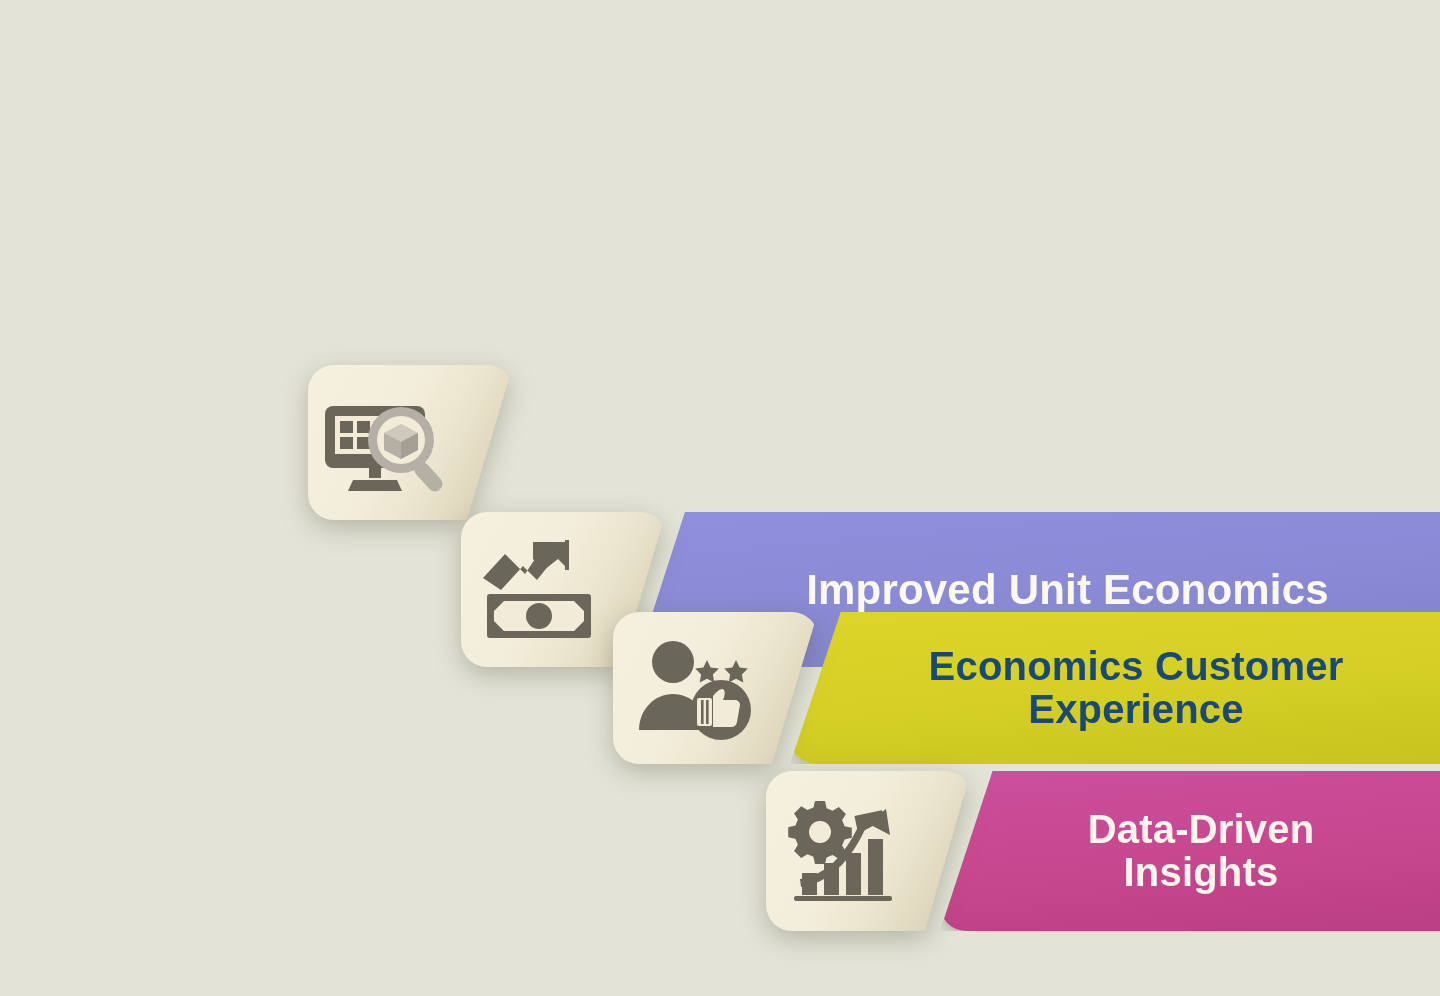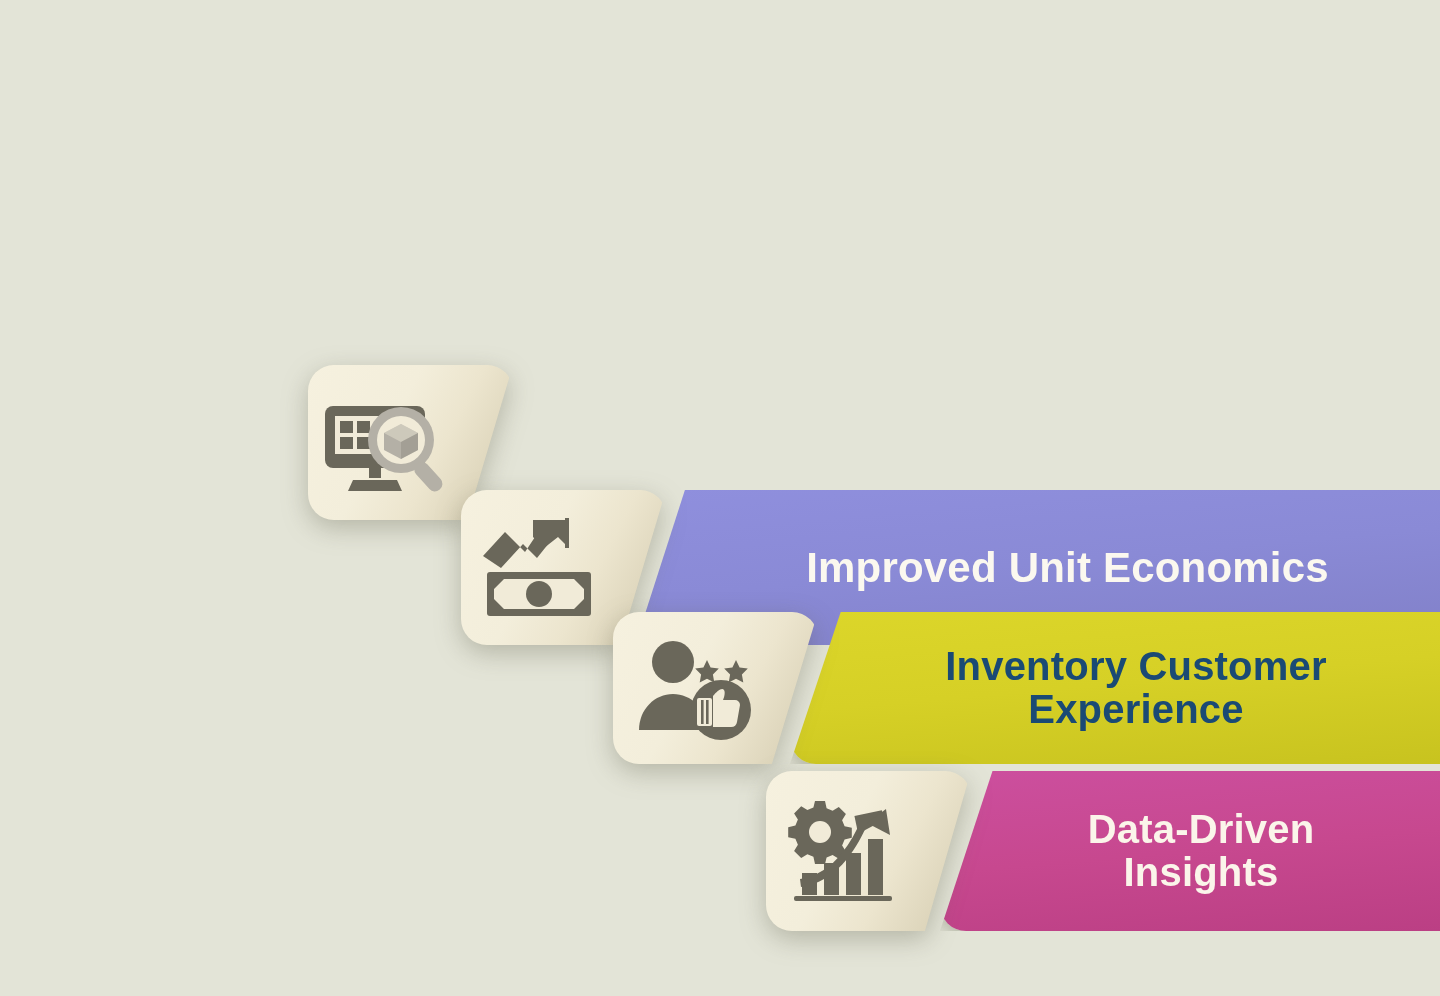--- a/index.html
+++ b/index.html
@@ -81,21 +81,21 @@
     left: 0;
     transform: translateY(-50%);
     display: flex;
     align-items: center;
     justify-content: center;
   }
   .tile-ico svg { display: block; }
 
   
   #row-0 { top: 365px;  height: 155px; }
-  #row-1 { top: 490px;  height: 155px; }
+  #row-1 { top: 512px;  height: 155px; }
   #row-2 { top: 612px;  height: 152px; }
   #row-3 { top: 771px;  height: 160px; }
 
   #row-0 .banner { width: 960px; clip-path: polygon(5.2% 0, 100% 0, 100% 100%, 0 100%); }
   #row-1 .banner { width: 805px; clip-path: polygon(6.2% 0, 100% 0, 100% 100%, 0 100%); }
   #row-2 .banner { width: 650px; clip-path: polygon(7.8% 0, 100% 0, 100% 100%, 0 100%); }
   #row-3 .banner { width: 500px; clip-path: polygon(10.5% 0, 100% 0, 100% 100%, 0 100%); }
 
   #row-0 .tile { left: 308px; width: 205px; }
   #row-1 .tile { left: 461px; width: 205px; }
@@ -186,21 +186,21 @@
           <path class="ico-fill" d="M15 65h10l-10 10zM105 65h-10l10 10zM15 95h10l-10-10zM105 95h-10l10-10z"></path>
           <circle class="ico-fill" cx="60" cy="80" r="13"></circle>
         </svg>
       </div>
     </div>
   </div>
 
   <div class="row" id="row-2">
     <div class="banner">
       <div class="banner-inner"></div>
-      <div class="banner-label">Inventory Customer
+      <div class="banner-label">Economics Customer
 Experience</div>
     </div>
     <div class="tile">
       <div class="tile-inner"></div>
       <div class="tile-ico">
         <svg viewBox="0 0 126 108" width="126" height="108" aria-hidden="true">
 
           <circle class="ico-fill" cx="38" cy="28" r="21"></circle>
 
           <path class="ico-fill" d="M4 96c0-21 16-36 34-36s34 15 34 36z"></path>

